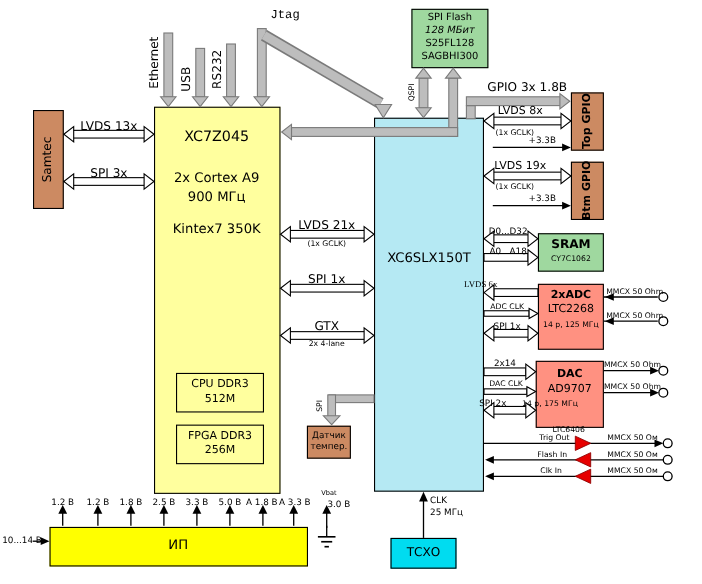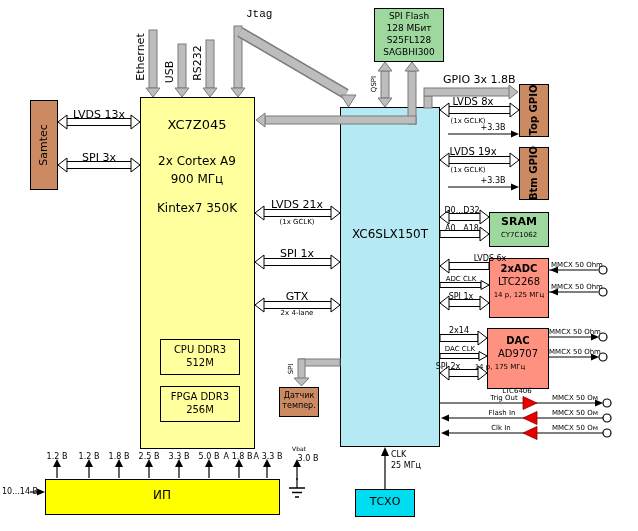--- a/index.html
+++ b/index.html
@@ -248,21 +248,21 @@
   <div class="lbl c s13" style="left:197px;top:118px;">XC7Z045</div>
   <div class="lbl c s12" style="left:197px;top:155px;">2x Cortex A9</div>
   <div class="lbl c s12" style="left:197px;top:173px;">900 МГц</div>
   <div class="lbl c s12" style="left:197px;top:202px;">Kintex7 350K</div>
   <div class="lbl c s10" style="left:200px;top:344px;">CPU DDR3</div>
   <div class="lbl c s10" style="left:200px;top:357px;">512M</div>
   <div class="lbl c s10" style="left:200px;top:391px;">FPGA DDR3</div>
   <div class="lbl c s10" style="left:200px;top:404px;">256M</div>
   <div class="lbl c s12" style="left:390px;top:228px;">XC6SLX150T</div>
   <div class="lbl c s9" style="left:409px;top:11px;">SPI Flash</div>
-  <div class="lbl c s9" style="left:409px;top:23px;">128 МБит</div>
+  <div class="lbl c s9" style="left:409px;top:23px;font-style:italic;">128 МБит</div>
   <div class="lbl c s9" style="left:409px;top:35px;">S25FL128</div>
   <div class="lbl c s9" style="left:409px;top:47px;">SAGBHI300</div>
   <div class="lbl rot s10 b" style="left:534px;top:110px;">Top GPIO</div>
   <div class="lbl rot s10 b" style="left:534px;top:173px;">Btm GPIO</div>
   <div class="lbl c b" style="left:519px;top:216px;">SRAM</div>
   <div class="lbl c s7" style="left:519px;top:231px;">CY7C1062</div>
   <div class="lbl c s10 b" style="left:519px;top:263px;">2xADC</div>
   <div class="lbl c s10" style="left:519px;top:276px;">LTC2268</div>
   <div class="lbl c s7" style="left:519px;top:291px;">14 р, 125 МГц</div>
   <div class="lbl c s10 b" style="left:518px;top:335px;">DAC</div>
@@ -288,21 +288,21 @@
   <div class="lbl c s10" style="left:473px;top:146px;">LVDS 19x</div>
   <div class="lbl c s7" style="left:468px;top:166px;">(1x GCLK)</div>
   <div class="lbl c s8" style="left:493px;top:176px;">+3.3В</div>
   <div class="lbl c" style="left:297px;top:199px;">LVDS 21x</div>
   <div class="lbl c s7" style="left:297px;top:218px;">(1x GCLK)</div>
   <div class="lbl c" style="left:297px;top:248px;">SPI 1x</div>
   <div class="lbl c" style="left:297px;top:291px;">GTX</div>
   <div class="lbl c s7" style="left:297px;top:309px;">2x 4-lane</div>
   <div class="lbl c s8" style="left:462px;top:206px;">D0...D32</div>
   <div class="lbl c s8" style="left:462px;top:224px;">A0...A18</div>
-  <div class="lbl c s8" style="left:490px;top:254px;">LVDS 6x</div>
+  <div class="lbl c s8" style="left:437px;top:254px;font-family:Liberation Serif, serif;">LVDS 6x</div>
   <div class="lbl c s7" style="left:461px;top:275px;">ADC CLK</div>
   <div class="lbl c s8" style="left:461px;top:292px;">SPI 1x</div>
   <div class="lbl c s8" style="left:459px;top:326px;">2x14</div>
   <div class="lbl c s7" style="left:460px;top:345px;">DAC CLK</div>
   <div class="lbl c s8" style="left:448px;top:362px;">SPI 2x</div>
   <div class="lbl rot s7" style="left:291px;top:369px;">SPI</div>
   <div class="lbl s8" style="left:391px;top:450px;">CLK</div>
   <div class="lbl s8" style="left:391px;top:461px;text-align:right;">25 МГц</div>
 
   <div class="lbl c s7" style="left:577px;top:261px;">MMCX 50 Ohm</div>

